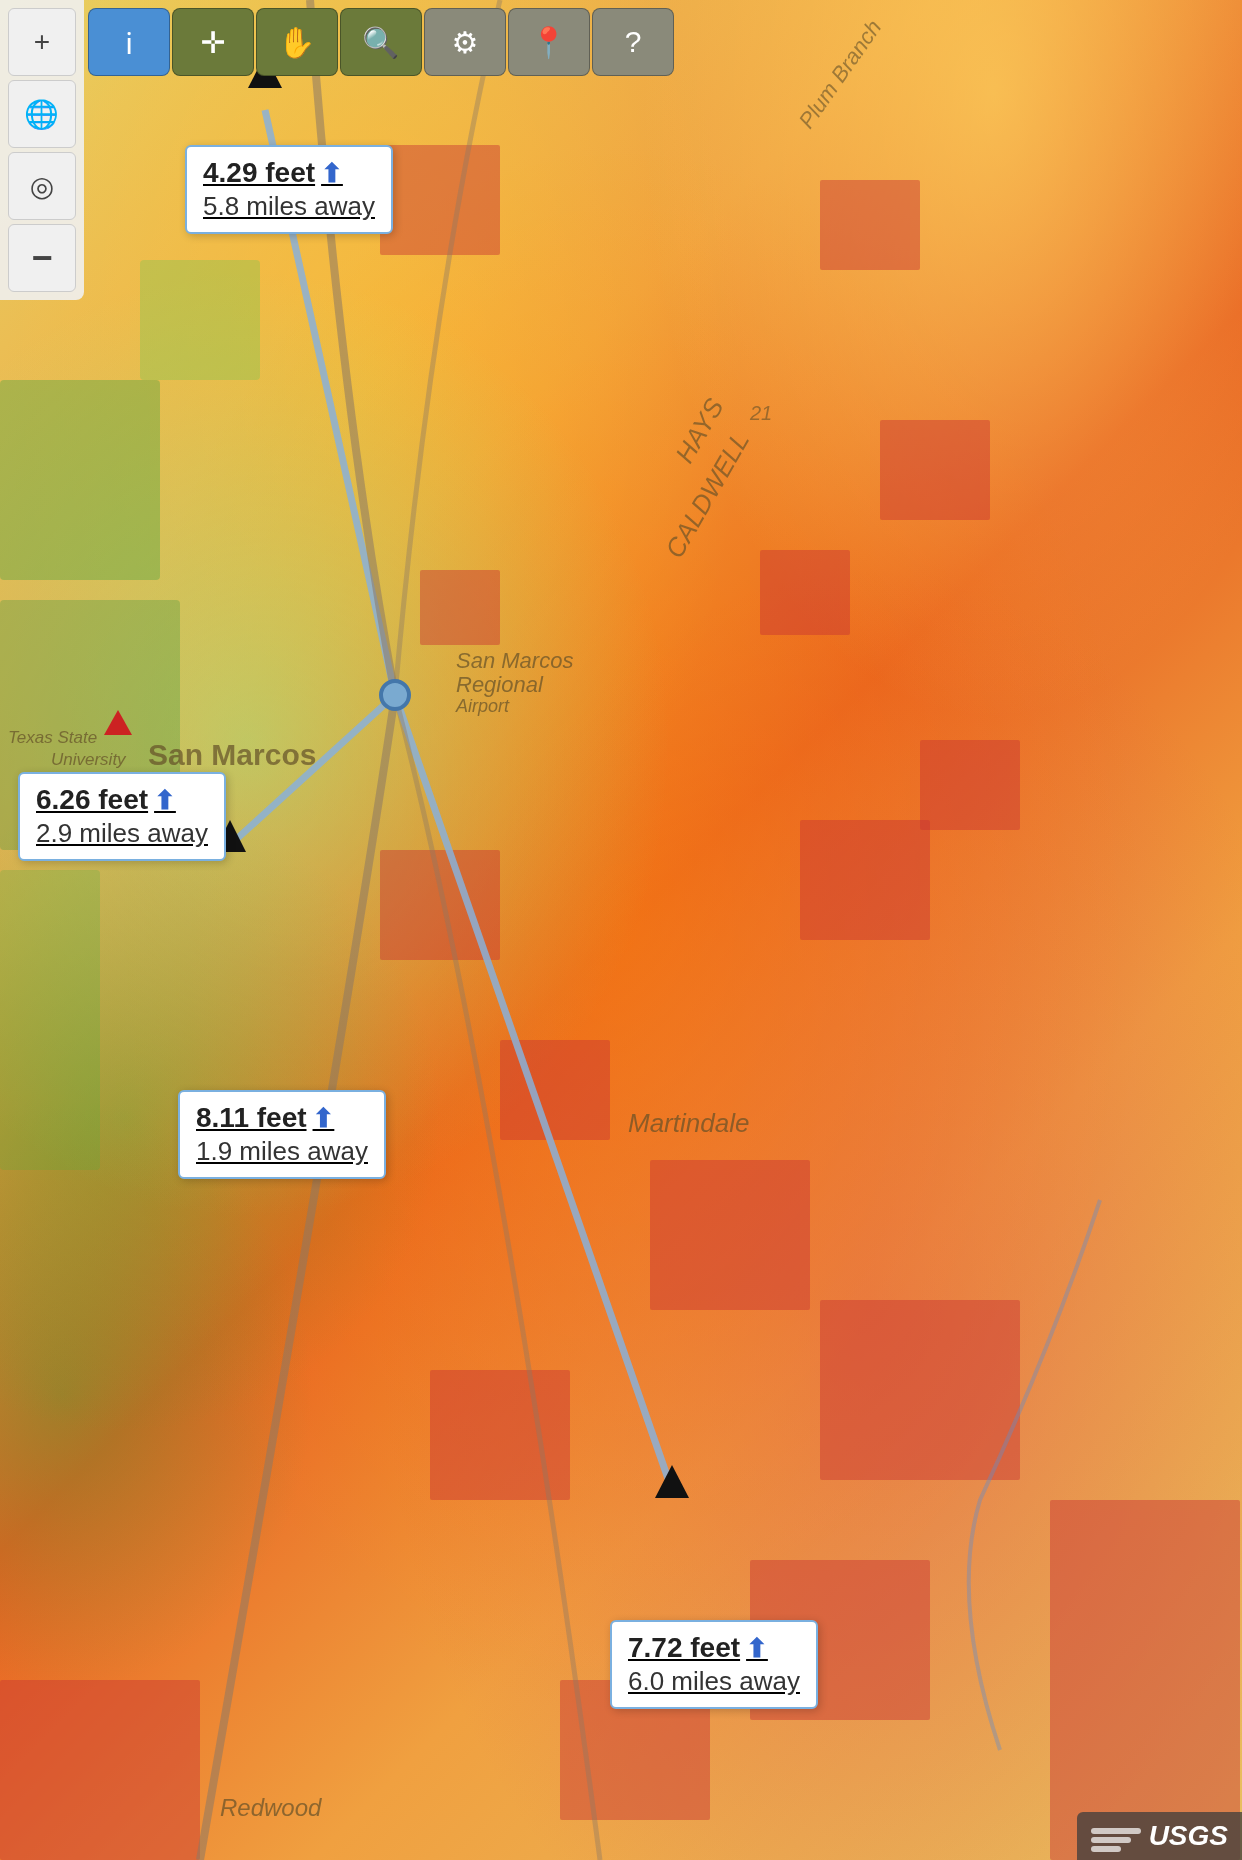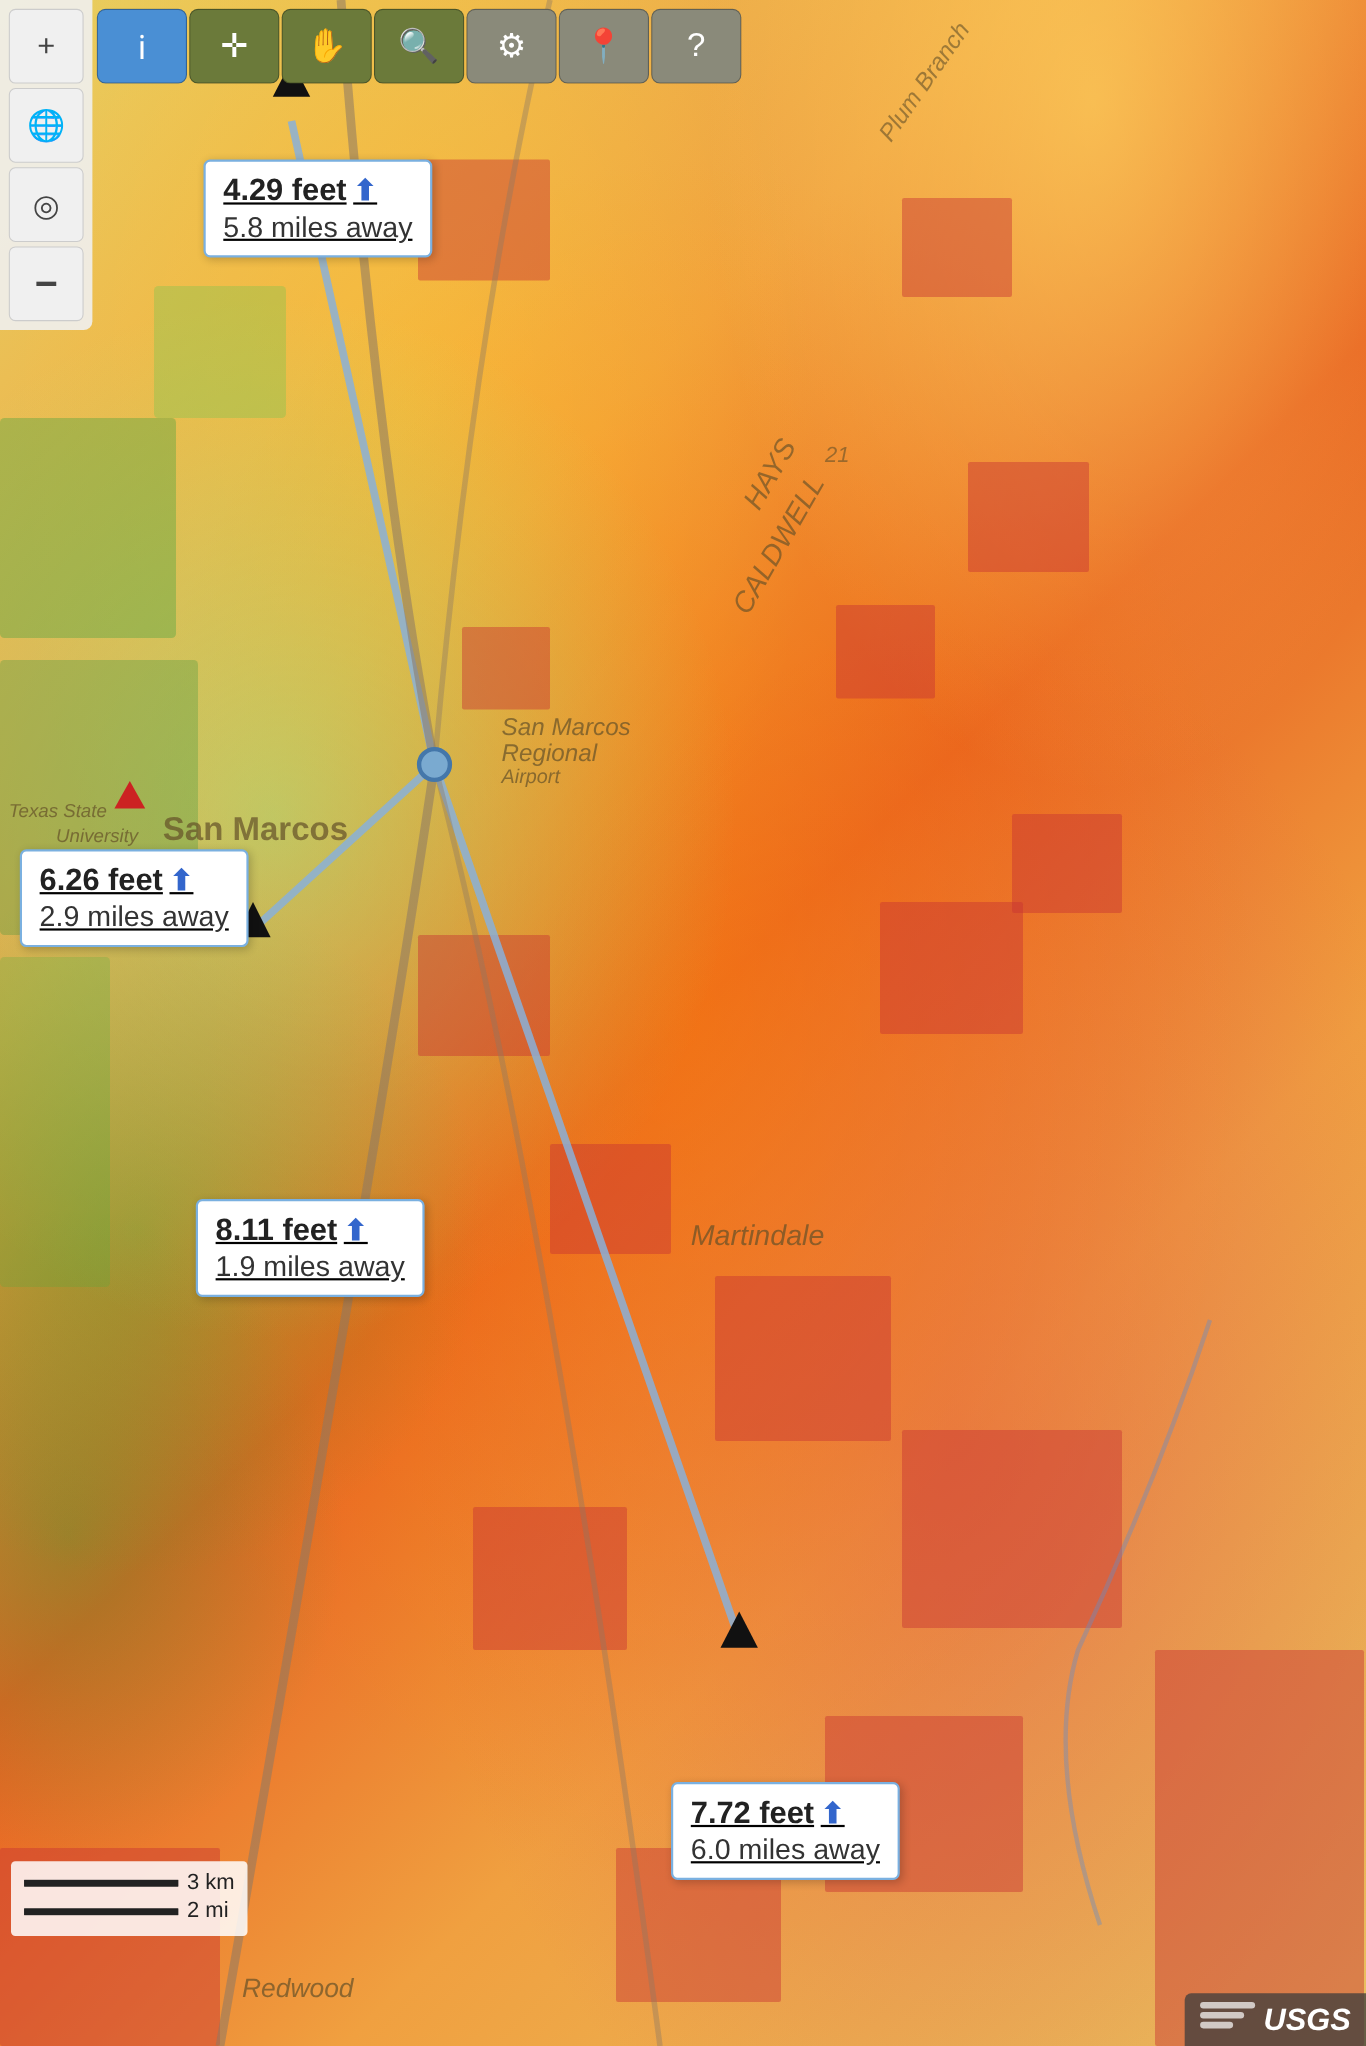--- a/index.html
+++ b/index.html
@@ -194,21 +194,21 @@
       bottom: 0;
       right: 0;
       background: rgba(60,60,60,0.75);
       color: white;
       padding: 8px 14px;
       font-size: 28px;
       font-weight: bold;
       font-style: italic;
       border-radius: 6px 0 0 0;
       display: flex;
-      align-items: flex-start;
+      align-items: flex-end;
       gap: 8px;
     }
 
     .usgs-waves {
       display: flex;
       flex-direction: column;
       gap: 3px;
     }
 
     .usgs-wave {
@@ -329,30 +329,20 @@
   </div>
 
   <div class="info-popup" style="left:610px;top:1620px;">
     <div class="value-line">
       <span>7.72 feet</span>
       <span class="up-arrow">⬆</span>
     </div>
     <div class="dist-line">6.0 miles away</div>
   </div>
 
-  <div class="scale-bar">
-    <div class="scale-row">
-      <span class="scale-line" style="width:140px;"></span>
-      <span>3 km</span>
-    </div>
-    <div class="scale-row">
-      <span class="scale-line" style="width:140px;"></span>
-      <span>2 mi</span>
-    </div>
-  </div>
 
   <div class="usgs-logo">
     <div class="usgs-waves">
       <div class="usgs-wave"></div>
       <div class="usgs-wave" style="width:40px;"></div>
       <div class="usgs-wave" style="width:30px;"></div>
     </div>
     <span>USGS</span>
   </div>
 

